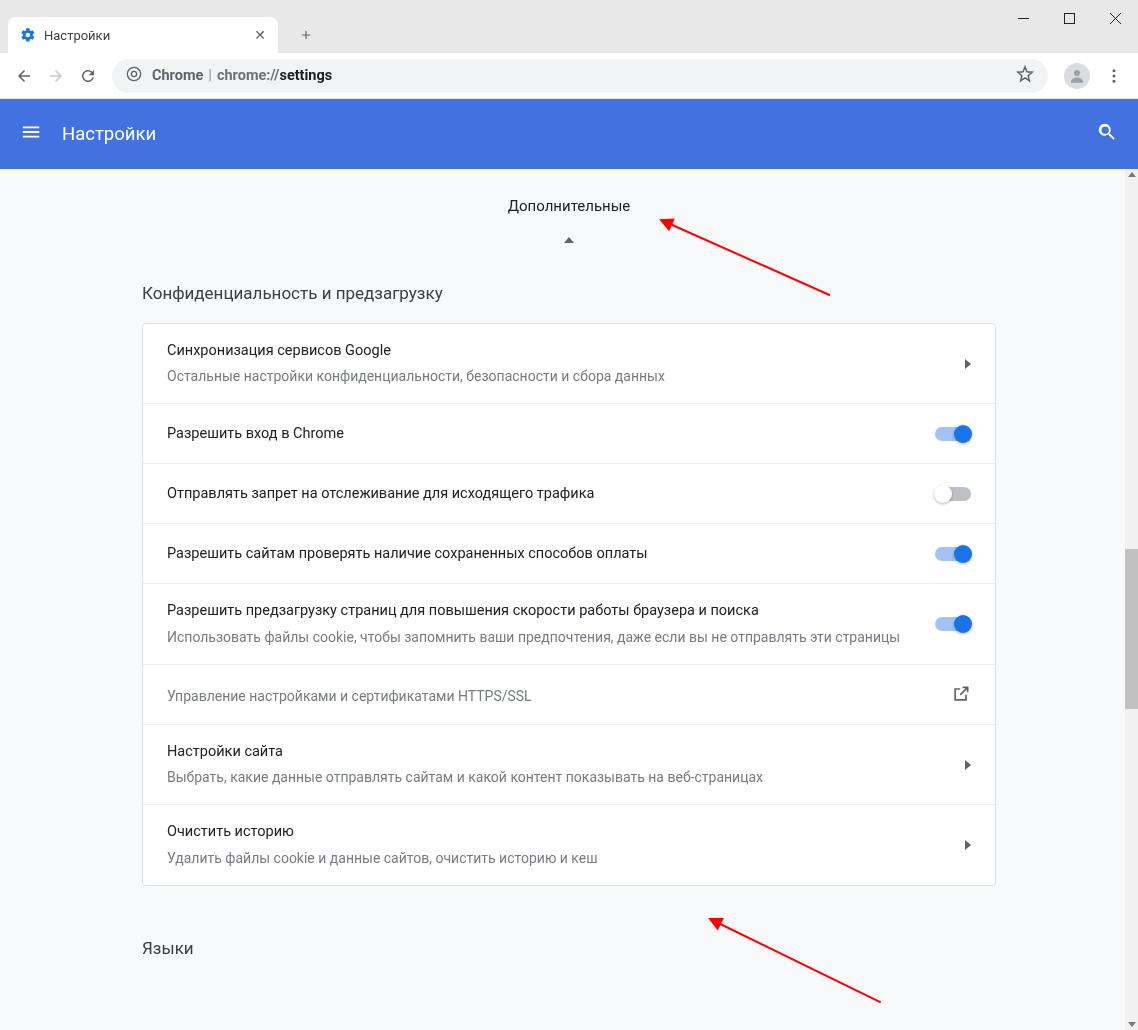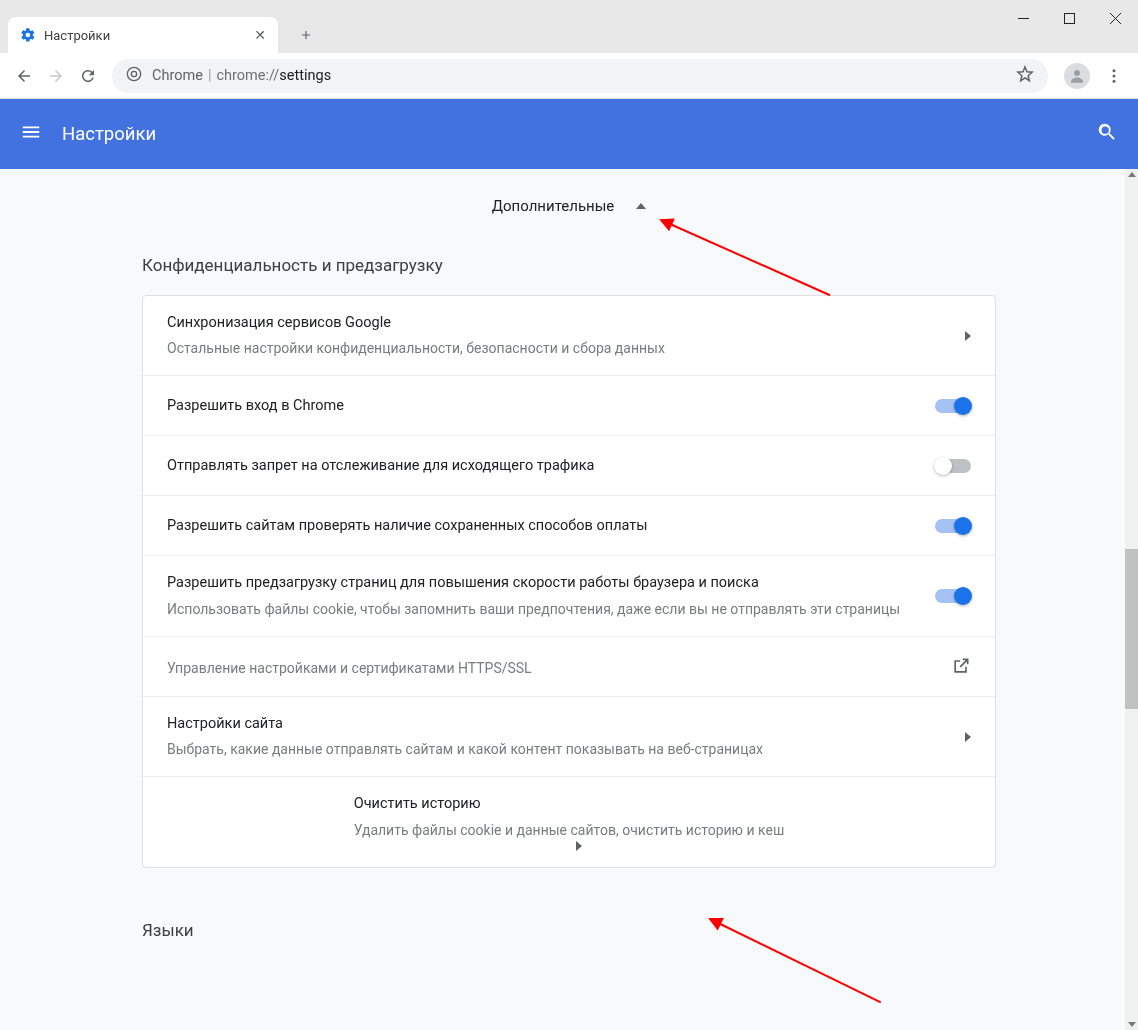--- a/index.html
+++ b/index.html
@@ -98,20 +98,21 @@
     flex: 1;
     height: 34px;
     margin: 0 8px;
     background: #f1f3f4;
     border-radius: 17px;
     display: flex;
     align-items: center;
     padding: 0 14px;
     font-size: 14.5px;
     color: #202124;
+    font-weight: bold;
   }
   .omnibox .prefix { color: #5f6368; }
   .omnibox .sep { color: #9b9e9f; margin: 0 5px; }
   .omnibox .path-gray { color: #6e7276; }
   .omnibox .path-dark { color: #202124; }
   .omnibox .star { margin-left: auto; color: #5f6368; cursor: pointer;}
   .omnibox-icon { margin-right:10px; color:#5f6368;}
   .avatar {
     width: 26px;
     height: 26px;
@@ -149,20 +150,21 @@
   .content-inner { width: 100%; padding-top: 28px; }
   .advanced-toggle {
     display: flex;
     justify-content: center;
     align-items: center;
     font-size: 15px;
     color: #202124;
     cursor: pointer;
     margin-bottom: 40px;
     gap: 22px;
+    flex-direction: column;
   }
   .caret-up {
     width: 0; height: 0;
     border-left: 5px solid transparent;
     border-right: 5px solid transparent;
     border-bottom: 6px solid #5f6368;
   }
   .section-title {
     max-width: 854px;
     margin: 0 auto 20px;
@@ -177,21 +179,21 @@
     border: 1px solid #e0e0e0;
     overflow: hidden;
   }
   .settings-row {
     display: flex;
     align-items: center;
     padding: 16px 24px;
     border-bottom: 1px solid #eeeeee;
     min-height: 60px;
   }
-  .settings-row:last-child { border-bottom: none; flex-direction: column; }
+  .settings-row:last-child { border-bottom: none; }
   .row-text { flex: 1; }
   .row-title { font-size: 14.5px; color: #202124; line-height: 1.55; }
   .row-desc { font-size: 14px; color: #787c80; line-height: 1.5; margin-top: 4px;}
   .row-action { margin-left: 20px; display:flex; align-items:center; color:#5f6368;}
   .chevron-right {
     width: 0; height: 0;
     border-top: 5px solid transparent;
     border-bottom: 5px solid transparent;
     border-left: 6px solid #5f6368;
   }

